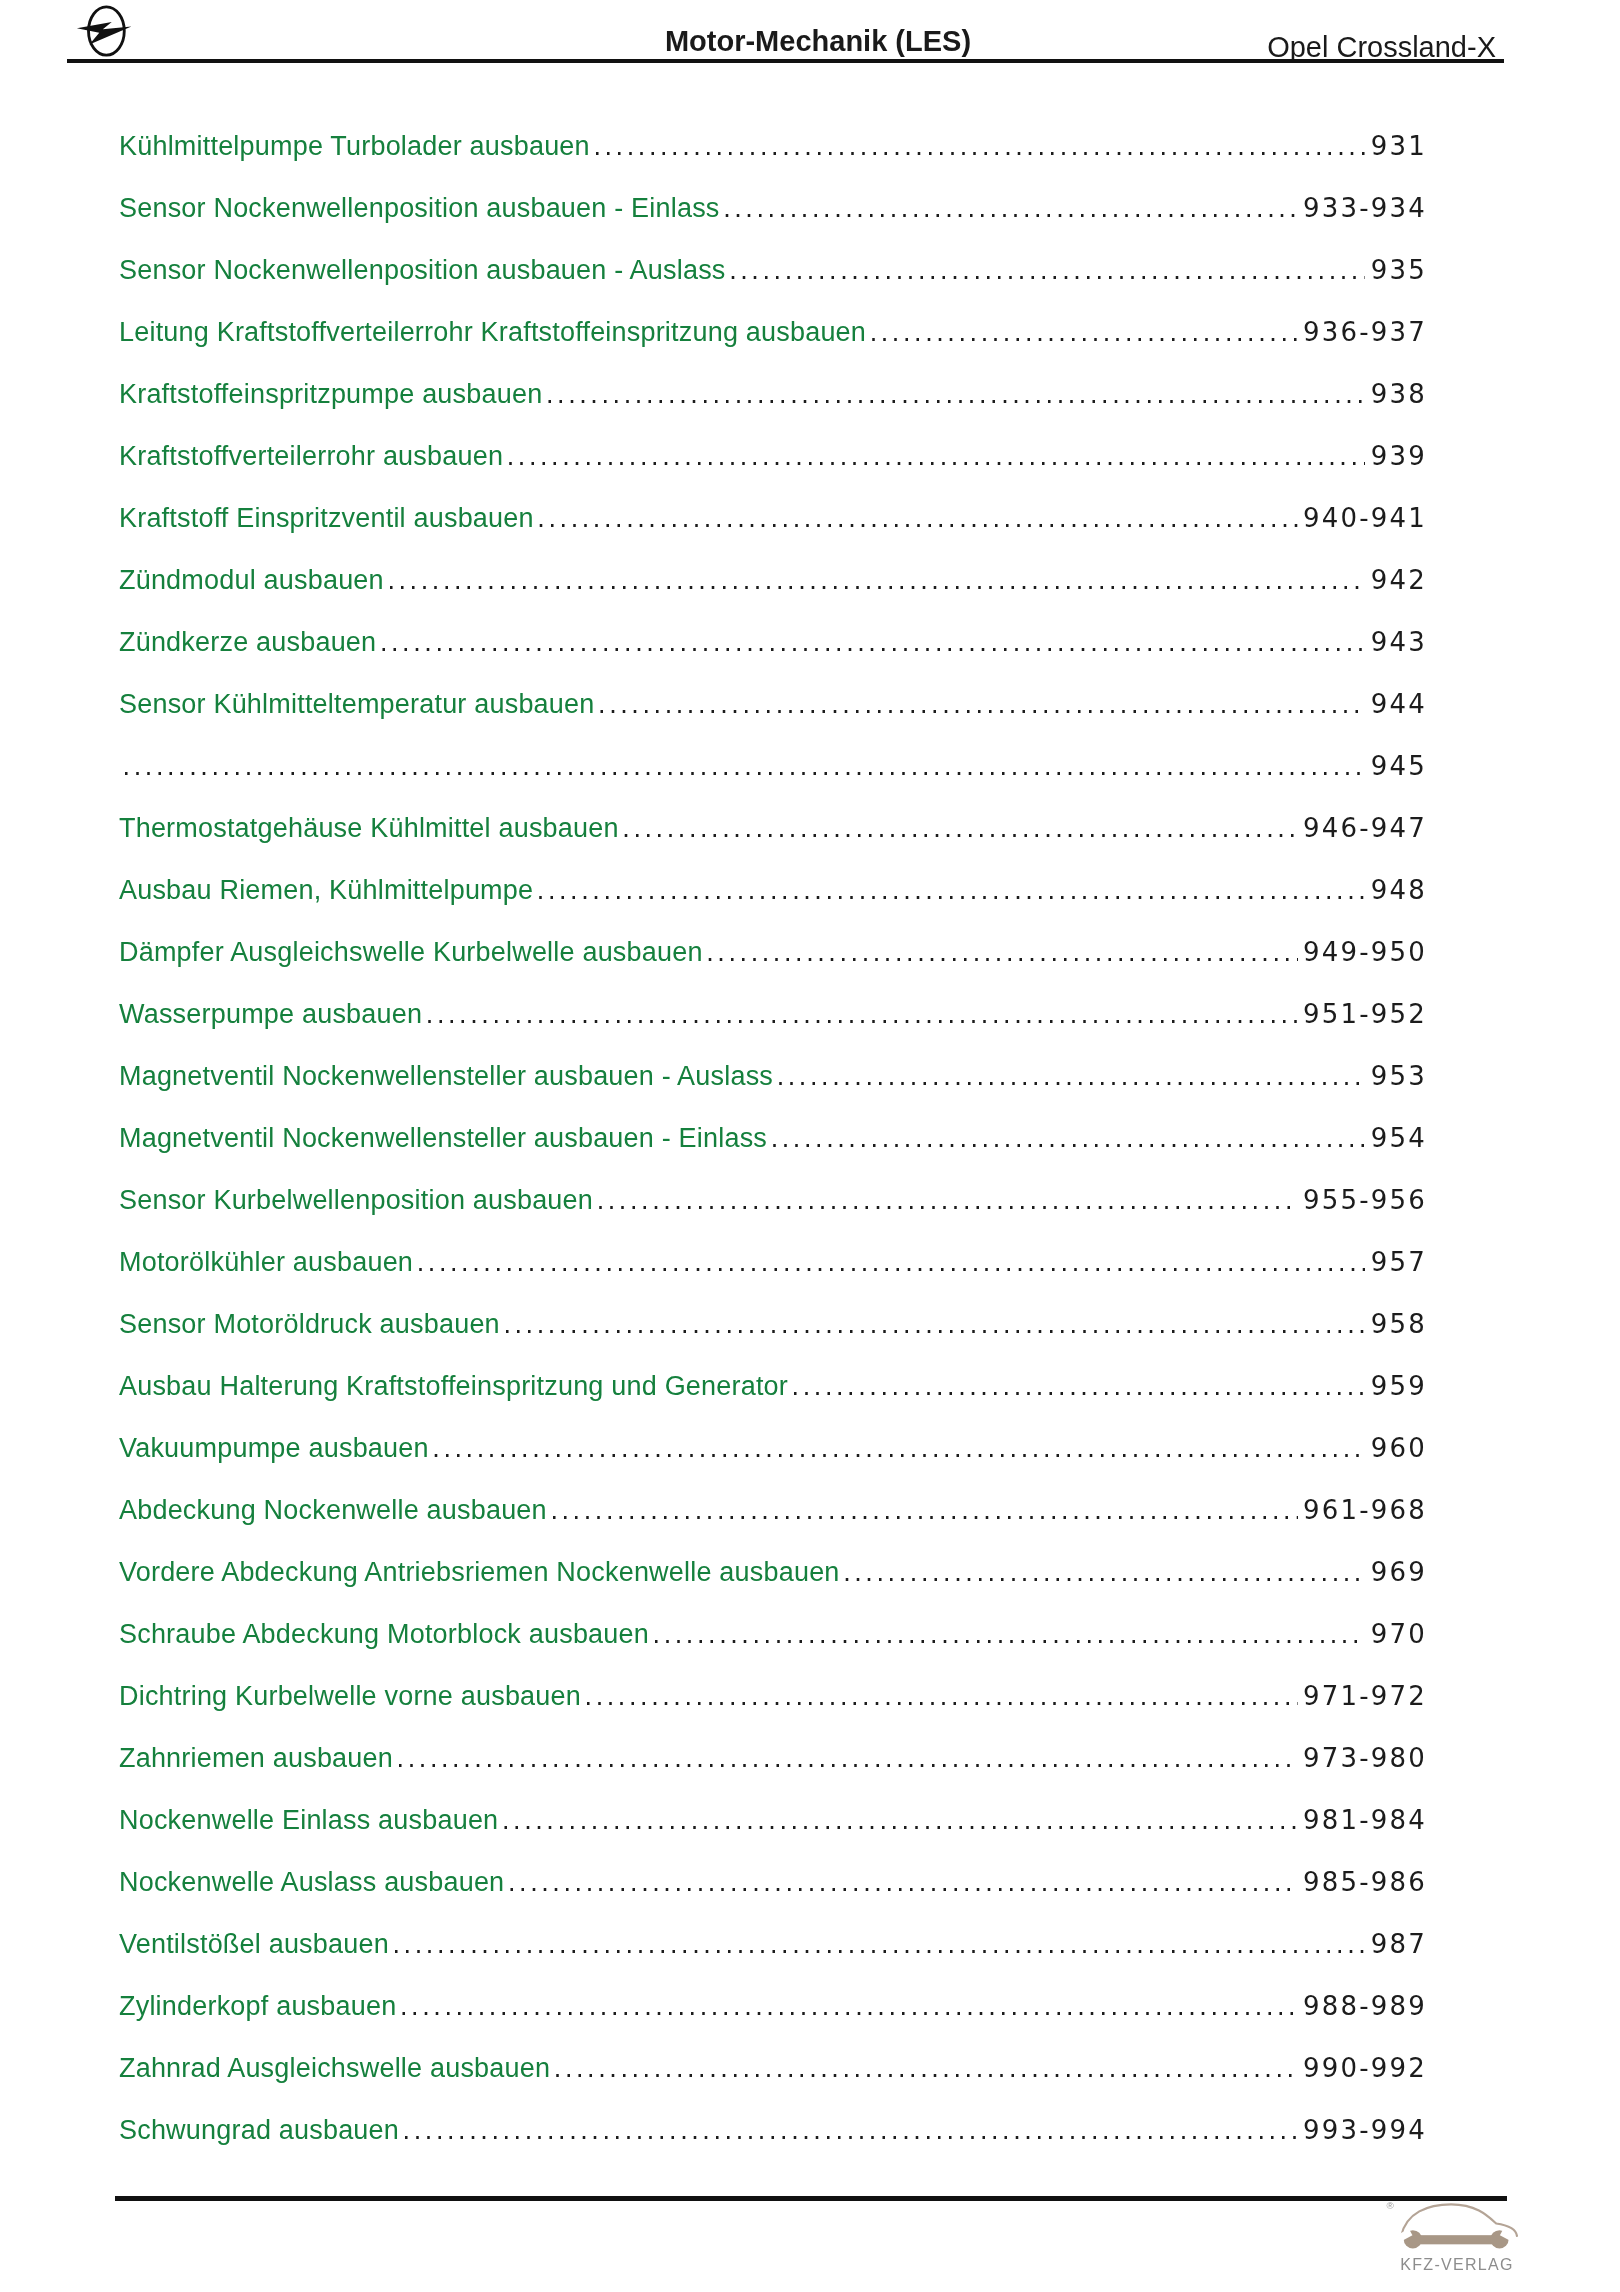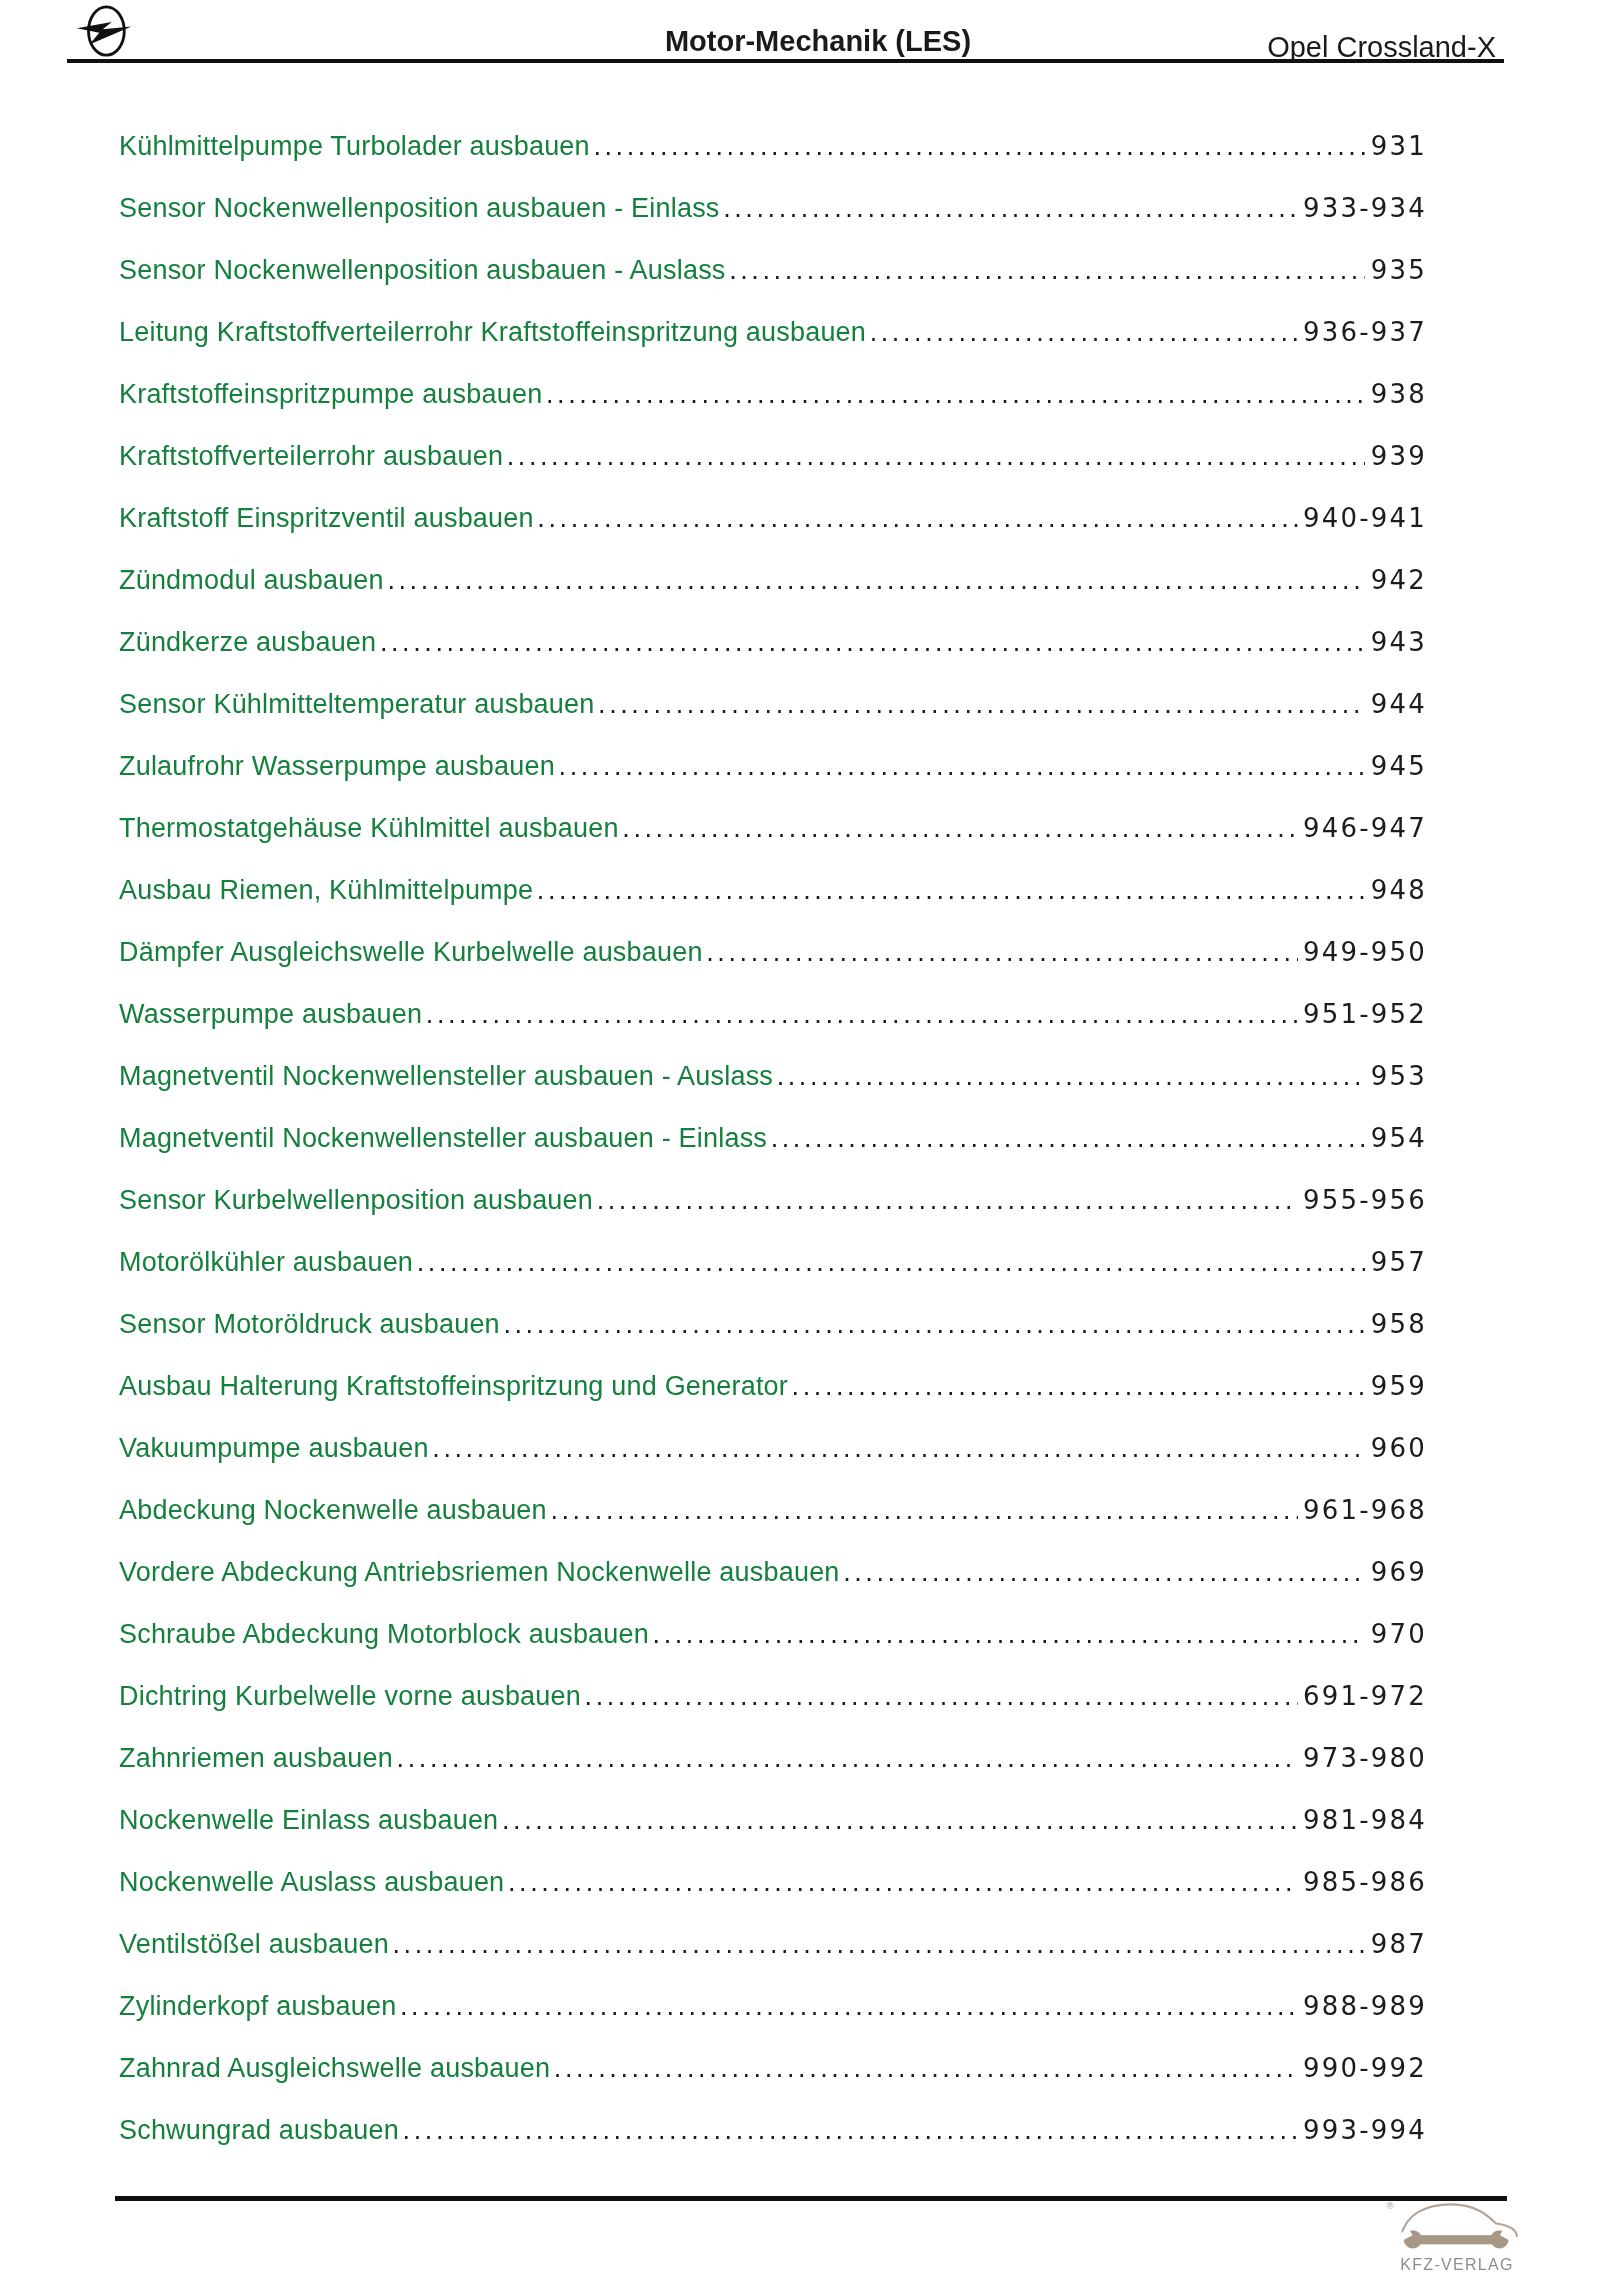--- a/index.html
+++ b/index.html
@@ -130,21 +130,20 @@
       <span class="toc-label">Zündkerze ausbauen</span>
       <span class="toc-dots"></span>
       <span class="toc-pages">943</span>
     </div>
       <div class="toc-row">
       <span class="toc-label">Sensor Kühlmitteltemperatur ausbauen</span>
       <span class="toc-dots"></span>
       <span class="toc-pages">944</span>
     </div>
       <div class="toc-row">
-      <span class="toc-label">Zulaufrohr Wasserpumpe ausbauen</span>
       <span class="toc-dots"></span>
       <span class="toc-pages">945</span>
     </div>
       <div class="toc-row">
       <span class="toc-label">Thermostatgehäuse Kühlmittel ausbauen</span>
       <span class="toc-dots"></span>
       <span class="toc-pages">946-947</span>
     </div>
       <div class="toc-row">
       <span class="toc-label">Ausbau Riemen, Kühlmittelpumpe</span>
@@ -207,21 +206,21 @@
       <span class="toc-pages">969</span>
     </div>
       <div class="toc-row">
       <span class="toc-label">Schraube Abdeckung Motorblock ausbauen</span>
       <span class="toc-dots"></span>
       <span class="toc-pages">970</span>
     </div>
       <div class="toc-row">
       <span class="toc-label">Dichtring Kurbelwelle vorne ausbauen</span>
       <span class="toc-dots"></span>
-      <span class="toc-pages">691-972</span>
+      <span class="toc-pages">971-972</span>
     </div>
       <div class="toc-row">
       <span class="toc-label">Zahnriemen ausbauen</span>
       <span class="toc-dots"></span>
       <span class="toc-pages">973-980</span>
     </div>
       <div class="toc-row">
       <span class="toc-label">Nockenwelle Einlass ausbauen</span>
       <span class="toc-dots"></span>
       <span class="toc-pages">981-984</span>

